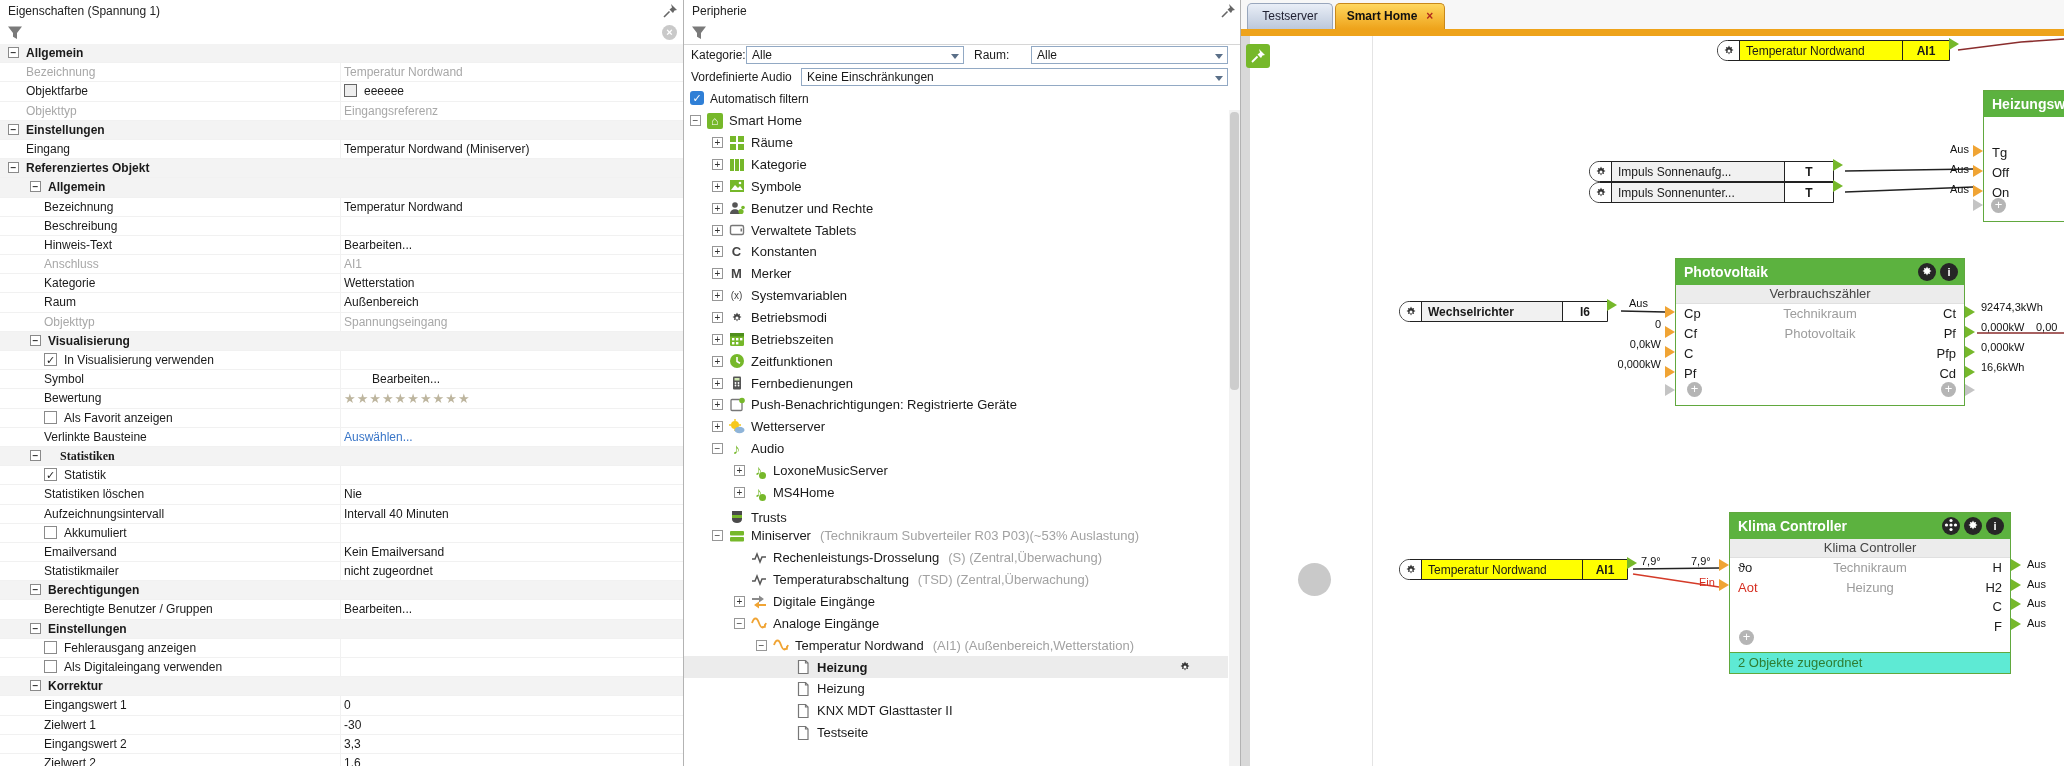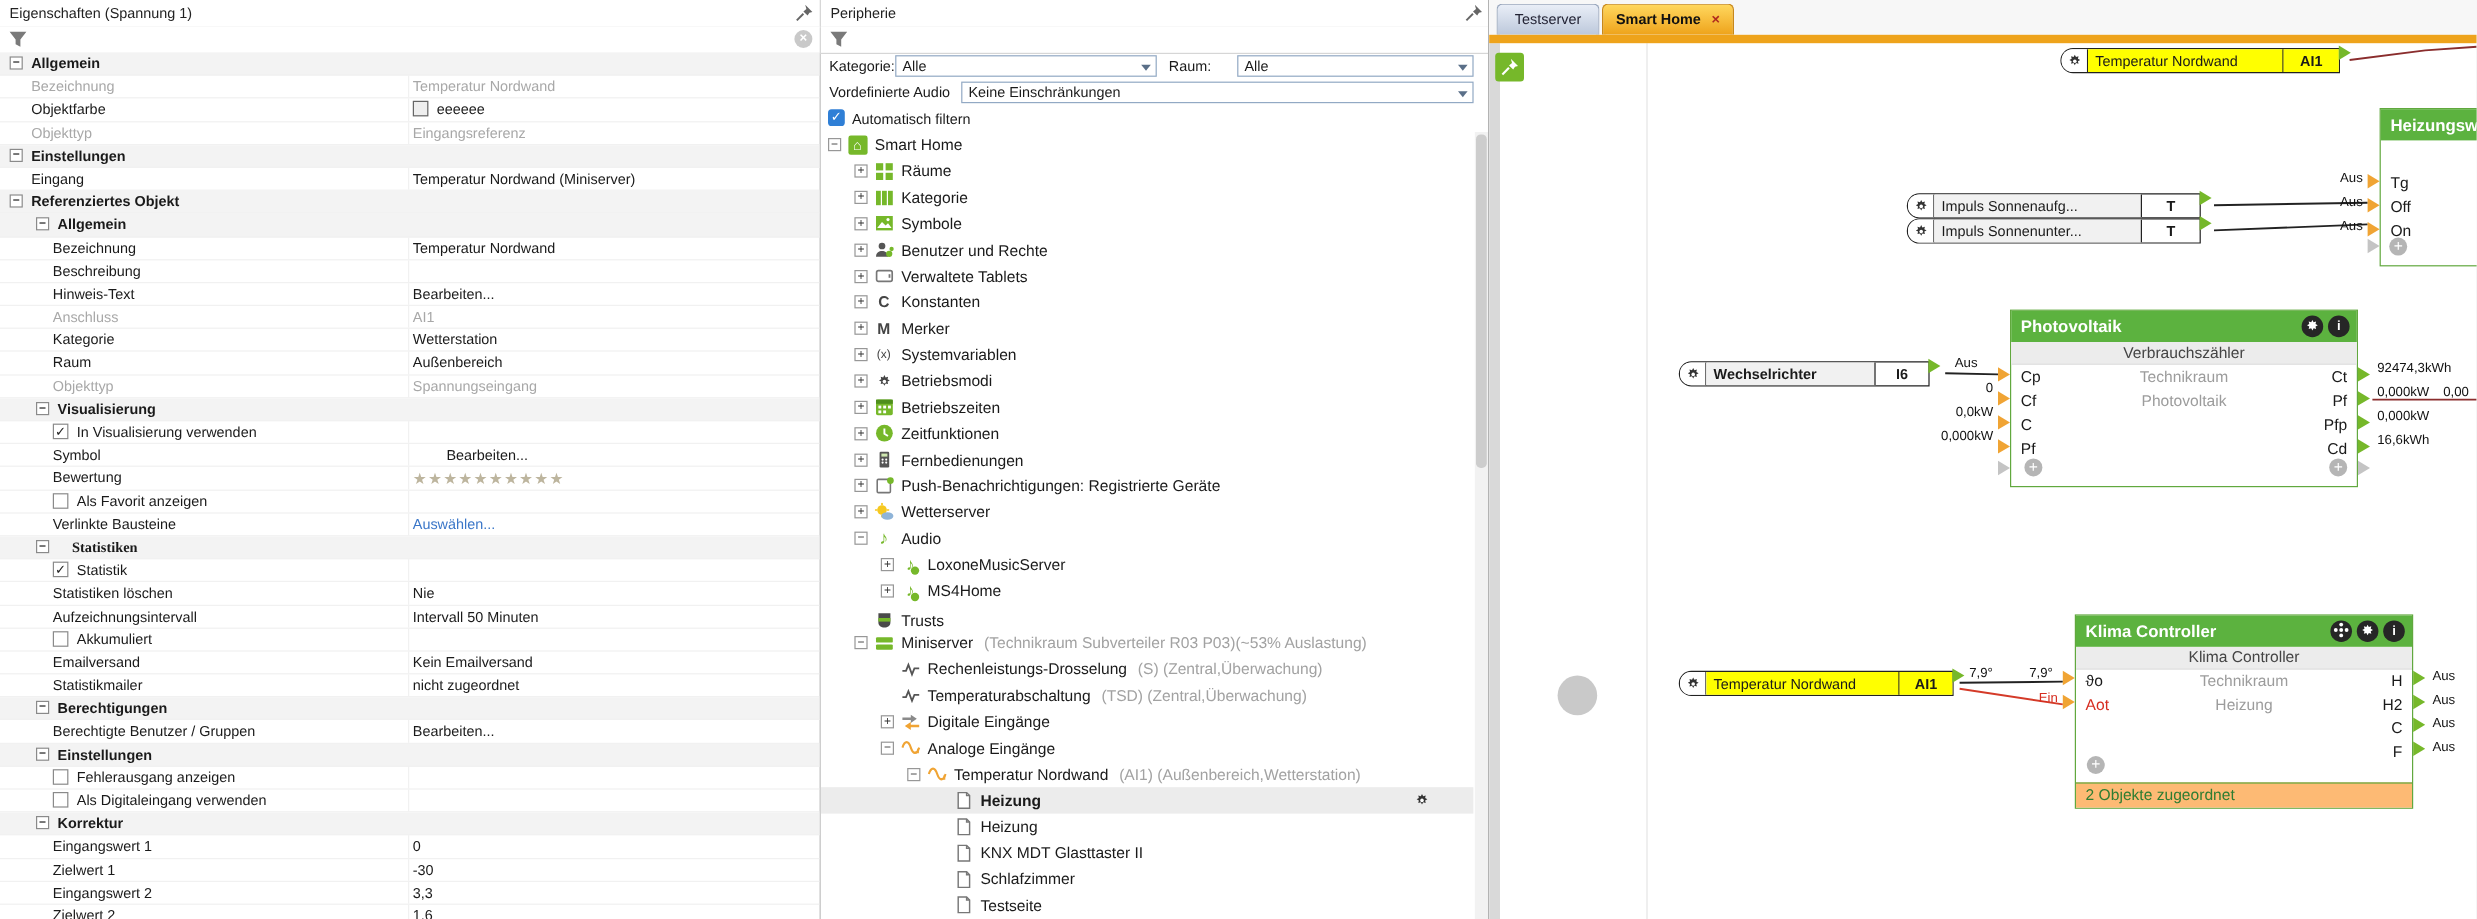--- a/index.html
+++ b/index.html
@@ -85,21 +85,21 @@
   .wlabel.ra{transform:translateX(-100%);}
   .redtx{color:#d62d20;}
   .refblk{position:absolute;height:21px;display:flex;align-items:stretch;border:1.5px solid #222;
           border-radius:11px 0 0 11px;background:#fff;font-size:12px;z-index:2;box-sizing:border-box;}
   .gearc{width:21px;display:flex;align-items:center;justify-content:center;border-right:1.5px solid #222;
          border-radius:9px 0 0 9px;background:#fff;flex:none;}
   .rlabel{display:flex;align-items:center;padding:0 6px;border-right:1.5px solid #222;overflow:hidden;white-space:nowrap;}
   .rport{display:flex;align-items:center;justify-content:center;font-weight:bold;flex:none;}
   .ybg{background:#ffff00;}
   .gbg{background:#f1f1f1;}
-  .ffoot{position:absolute;left:0;right:0;bottom:0;height:20px;background:#fdba74;border-top:1px solid #61a83e;
+  .ffoot{position:absolute;left:0;right:0;bottom:0;height:20px;background:#5eead4;border-top:1px solid #61a83e;
          color:#2e7d32;font-size:13px;line-height:20px;padding-left:8px;}
   .greycircle{position:absolute;border-radius:50%;background:#c9c9c9;z-index:2;}
 </style>
 </head>
 <body>
 
 <div id="app">
 
   <section class="panel" id="pLeft">
     <div class="tbar">
@@ -208,21 +208,21 @@
         <div class="prow">
           <span class="cbox" style="left: 44px;">✓</span>
           <span class="plabel" style="left: 64px;">Statistik</span>
         </div>
         <div class="prow">
           <span class="plabel" style="left: 44px;">Statistiken löschen</span>
           <span class="pvalue">Nie</span>
         </div>
         <div class="prow">
           <span class="plabel" style="left: 44px;">Aufzeichnungsintervall</span>
-          <span class="pvalue">Intervall 50 Minuten</span>
+          <span class="pvalue">Intervall 40 Minuten</span>
         </div>
         <div class="prow">
           <span class="cbox" style="left: 44px;"></span>
           <span class="plabel" style="left: 64px;">Akkumuliert</span>
         </div>
         <div class="prow">
           <span class="plabel" style="left: 44px;">Emailversand</span>
           <span class="pvalue">Kein Emailversand</span>
         </div>
         <div class="prow">
@@ -588,30 +588,20 @@
           <span>KNX MDT Glasttaster II</span>
         </div>
         <div class="trow" style="padding-left: 94px;">
           <span class="texp sp"></span>
           <span class="ticon">
             <svg width="16" height="16" viewBox="0 0 16 16" xmlns="http://www.w3.org/2000/svg">
               <path d="M3.5 1.5h7l2.5 2.5v10.5h-9.5z" fill="#fff" stroke="#777" stroke-width="1.2"></path>
               <path d="M10.5 1.5v2.5H13" fill="none" stroke="#777" stroke-width="1.2"></path>
             </svg>
           </span>
-          <span>Schlafzimmer</span>
-        </div>
-        <div class="trow" style="padding-left: 94px;">
-          <span class="texp sp"></span>
-          <span class="ticon">
-            <svg width="16" height="16" viewBox="0 0 16 16" xmlns="http://www.w3.org/2000/svg">
-              <path d="M3.5 1.5h7l2.5 2.5v10.5h-9.5z" fill="#fff" stroke="#777" stroke-width="1.2"></path>
-              <path d="M10.5 1.5v2.5H13" fill="none" stroke="#777" stroke-width="1.2"></path>
-            </svg>
-          </span>
           <span>Testseite</span>
         </div>
       </div>
     <div class="sbar" style="left:545px;top:110px;width:11px;bottom:0;">
       <div class="sthumb" style="left:1px;top:2px;width:9px;height:278px;"></div>
     </div>
   </section>
 
   <section class="panel" id="pRight">
     <div id="cnv">

